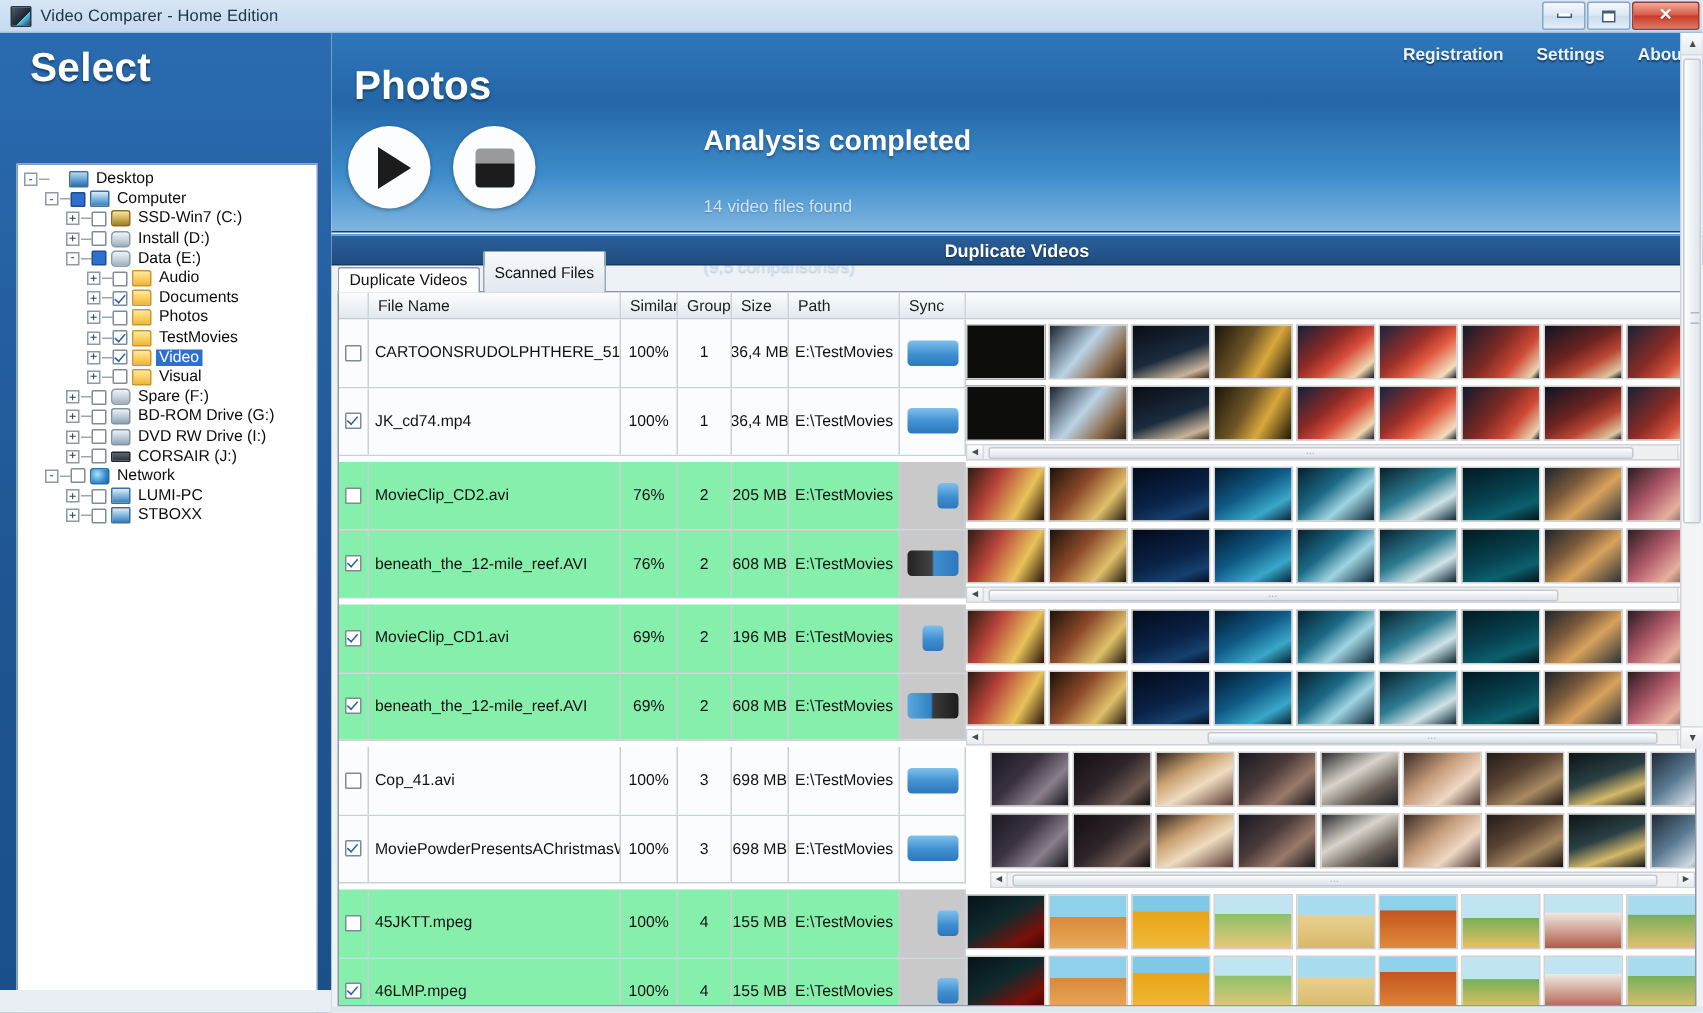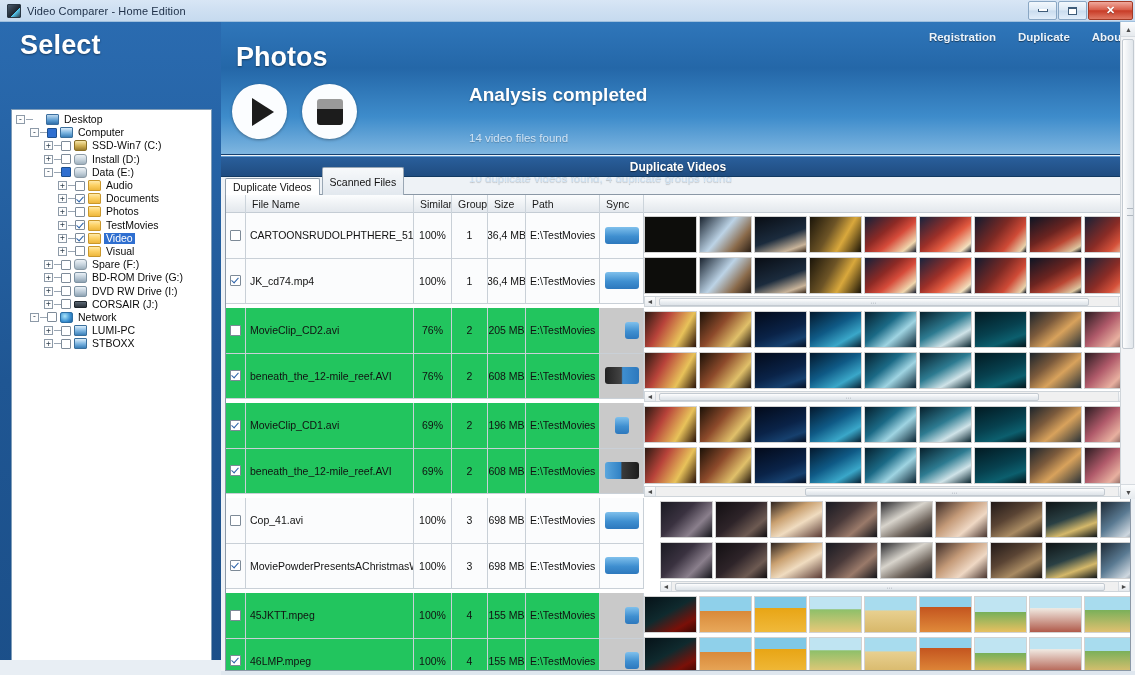--- a/index.html
+++ b/index.html
@@ -175,21 +175,21 @@
     font-size:10.5px;color:#1a1a1a;display:flex;align-items:center;
     padding-left:6px;border-right:1px solid #ccd4db;height:18px;overflow:hidden;white-space:nowrap;
   }
   .c-chk{ width:20px; } .c-name{ width:168px; } .c-sim{ width:38px; }
   .c-grp{ width:36px; } .c-size{ width:38px; } .c-path{ width:74px; }
   .c-sync{ width:44px; } .c-seq{ width:auto;flex:1; }
 
   #gbody{ position:relative;height:458px; }
   .rowpair{ display:flex; border-bottom:1px solid #c9d0d7; }
   .rowpair.lite .cell{ background:#fbfcfd; }
-  .rowpair.dark .cell{ background:#22c55e; }
+  .rowpair.dark .cell{ background:#86efac; }
   .cell{
     font-size:10.5px;color:#111;display:flex;align-items:center;
     border-right:1px solid #c9d0d7;height:100%;overflow:hidden;white-space:nowrap;
   }
   .cell.ctr{ justify-content:center; }
   .cell.pad{ padding-left:4px; }
   .rowchk{
     width:11px;height:11px;border:1px solid #7d8a97;background:#fff;border-radius:1px;
     position:relative;margin:0 auto;
   }
@@ -409,37 +409,36 @@
   </div>
 </div>
 <div id="leftbottom"></div>
 
 <div id="rightpanel">
 
   <div id="analyze-hdr">
     <div id="analyze-title">Photos</div>
     <div id="topmenu">
         <div class="mi">Registration</div>
-        <div class="mi">Duplicate</div>
+        <div class="mi">Settings</div>
         <div class="mi">About</div>
       </div>
 
     <div id="ctrlbtns">
       <div class="cbtn">
           <div class="play-tri"></div>
         </div>
       <div class="cbtn">
           <div class="stop-sq"></div>
         </div>
     </div>
 
     <div id="status">
       <div class="st-title">Analysis completed</div>
       <div class="st-line">14 video files found</div>
-      <div class="st-line">10 duplicate videos found, 4 duplicate groups found</div>
       <div class="st-line">(9,5 comparisons/s)</div>
     </div>
   </div>
 
   <div id="dupbar">
     <span>Duplicate Videos</span>
   </div>
 
   <div id="tabs">
       <div class="tab active">Duplicate Videos</div>

